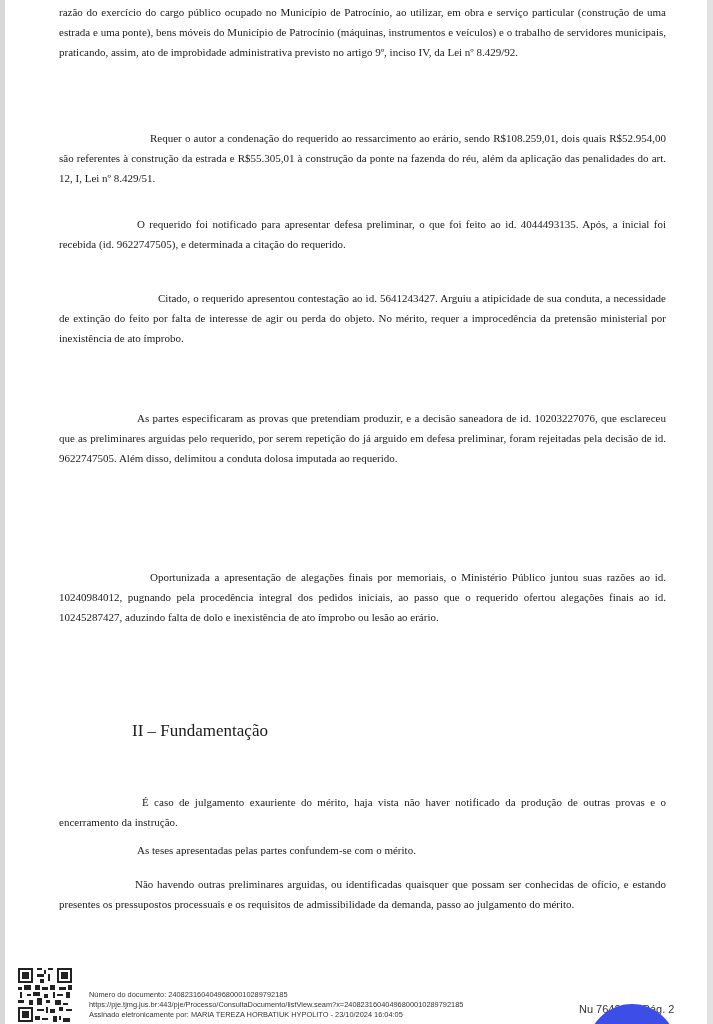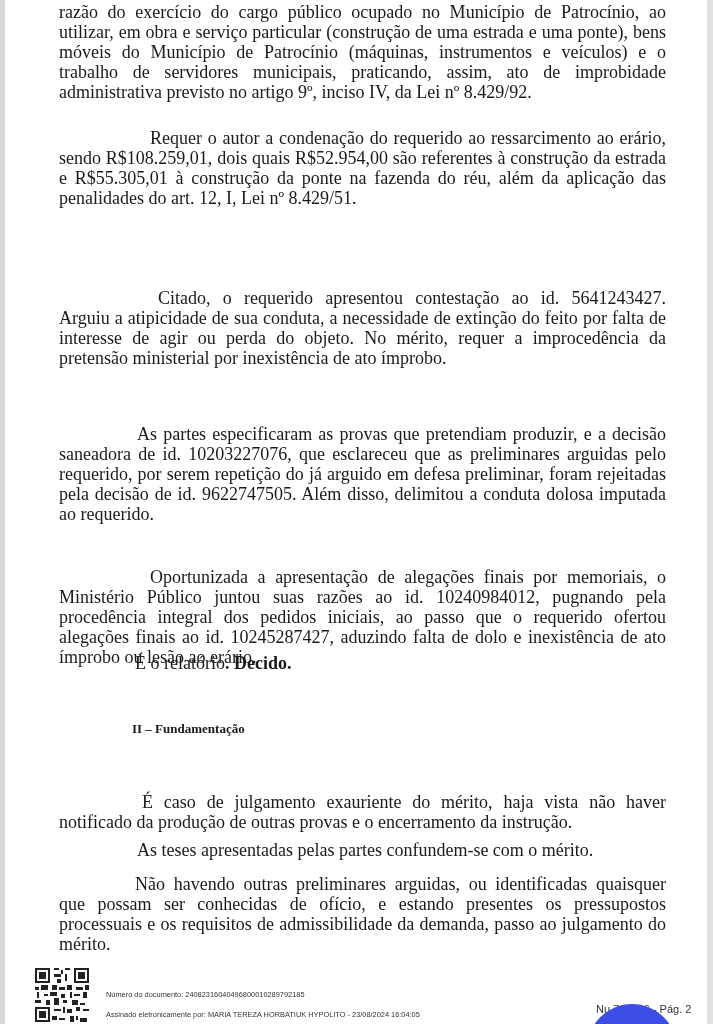--- a/index.html
+++ b/index.html
@@ -7,27 +7,27 @@
     width: 713px; height: 1024px; overflow: hidden;
     background: #ffffff; position: relative;
     font-family: "Liberation Serif", serif;
     color: #1a1a1a;
   }
   .left-edge { position: absolute; left: 0; top: 0; width: 5px; height: 1024px; background: #d8d8d8; }
   .right-edge { position: absolute; right: 0; top: 0; width: 6px; height: 1024px; background: #e2e2e2; }
   .page { position: absolute; left: 5px; top: 0; width: 702px; height: 1024px; background: #fff; }
   .para {
     position: absolute; left: 54px; width: 607px;
-    font-size: 18px; line-height: 20px;
+    font-size: 11px; line-height: 20px;
     text-align: justify; margin: 0;
   }
   .para .ind { display: inline-block; }
   .bold { font-weight: bold; }
-  .heading { font-weight: bold; font-size: 13px; position: absolute; left: 132px; }
-  .footer { position: absolute; left: 18px; top: 960px; width: 693px; height: 64px; }
+  .heading { font-weight: normal; font-size: 17px; position: absolute; left: 132px; }
+  .footer { position: absolute; left: 1px; top: 960px; width: 693px; height: 64px; }
   .qr { position: absolute; left: 17px; top: 8px; width: 54px; height: 54px; }
   .foot-text {
     position: absolute; left: 88px; font-family: "Liberation Sans", sans-serif;
     font-size: 7.4px; color: #333; white-space: nowrap; line-height: 9px;
   }
   .page-num {
     position: absolute; left: 578px; top: 43px;
     font-family: "Liberation Sans", sans-serif; font-size: 11px; color: #333; white-space: nowrap;
   }
   .fab {
@@ -44,38 +44,38 @@
 <div class="page">
 
   <p class="para" style="top:2px">
     <span>razão do exercício do cargo público ocupado no Município de Patrocínio, ao utilizar, em obra e serviço particular (construção de uma estrada e uma ponte), bens móveis do Município de Patrocínio (máquinas, instrumentos e veículos) e o trabalho de servidores municipais, praticando, assim, ato de improbidade administrativa previsto no artigo 9º, inciso IV, da Lei nº 8.429/92.</span>
   </p>
 
   <p class="para" style="top:128px">
     <span class="ind" style="width:91px"></span><span>Requer o autor a condenação do requerido ao ressarcimento ao erário, sendo R$108.259,01, dois quais R$52.954,00 são referentes à construção da estrada e R$55.305,01 à construção da ponte na fazenda do réu, além da aplicação das penalidades do art. 12, I, Lei nº 8.429/51.</span>
   </p>
 
+  <p class="para" style="top:214px">
+    <span class="ind" style="width:78px"></span><span>O requerido foi notificado para apresentar defesa preliminar, o que foi feito ao id. 4044493135. Após, a inicial foi recebida (id. 9622747505), e determinada a citação do requerido.</span>
+  </p>
 
   <p class="para" style="top:288px">
     <span class="ind" style="width:99px"></span><span>Citado, o requerido apresentou contestação ao id. 5641243427. Arguiu a atipicidade de sua conduta, a necessidade de extinção do feito por falta de interesse de agir ou perda do objeto. No mérito, requer a improcedência da pretensão ministerial por inexistência de ato ímprobo.</span>
   </p>
 
 
-  <p class="para" style="top:424px">
+  <p class="para" style="top:408px">
     <span class="ind" style="width:78px"></span><span>As partes especificaram as provas que pretendiam produzir, e a decisão saneadora de id. 10203227076, que esclareceu que as preliminares arguidas pelo requerido, por serem repetição do já arguido em defesa preliminar, foram rejeitadas pela decisão de id. 9622747505. Além disso, delimitou a conduta dolosa imputada ao requerido.</span>
   </p>
 
 
   <p class="para" style="top:567px">
     <span class="ind" style="width:91px"></span><span>Oportunizada a apresentação de alegações finais por memoriais, o Ministério Público juntou suas razões ao id. 10240984012, pugnando pela procedência integral dos pedidos iniciais, ao passo que o requerido ofertou alegações finais ao id. 10245287427, aduzindo falta de dolo e inexistência de ato ímprobo ou lesão ao erário.</span>
   </p>
 
-  <p class="para" style="top:653px">
-    <span class="ind" style="width:76px"></span><span>É o relatório</span><span class="bold">. Decido.</span>
-  </p>
 
   <div class="heading" style="top:721px;left:127px">II – Fundamentação</div>
 
   <p class="para" style="top:792px">
     <span class="ind" style="width:83px"></span><span>É caso de julgamento exauriente do mérito, haja vista não haver notificado da produção de outras provas e o encerramento da instrução.</span>
   </p>
 
   <p class="para" style="top:840px">
     <span class="ind" style="width:78px"></span><span>As teses apresentadas pelas partes confundem-se com o mérito.</span>
   </p>
@@ -130,17 +130,18 @@
         <rect x="19" y="18" width="2" height="2"></rect>
         <rect x="22" y="19" width="3" height="1"></rect>
       <rect x="8" y="22" width="2" height="2"></rect>
         <rect x="11" y="23" width="3" height="1"></rect>
         <rect x="16" y="22" width="2" height="3"></rect>
         <rect x="19" y="22" width="1" height="2"></rect>
         <rect x="21" y="23" width="3" height="2"></rect>
     </g>
   </svg>
   <div class="foot-text" style="top:30px">Número do documento: 24082316040496800010289792185</div>
-  <div class="foot-text" style="top:50px">Assinado eletronicamente por: MARIA TEREZA HORBATIUK HYPOLITO - 23/08/2024 16:04:05</div>
+  <div class="foot-text" style="top:40px">https://pje.tjmg.jus.br:443/pje/Processo/ConsultaDocumento/listView.seam?x=24082316040496800010289792185</div>
+  <div class="foot-text" style="top:50px">Assinado eletronicamente por: MARIA TEREZA HORBATIUK HYPOLITO - 23/10/2024 16:04:05</div>
   <div class="page-num">Nu            764216 - Pág. 2</div>
 </div>
 
 <div class="fab"></div>
 
 </body></html>

